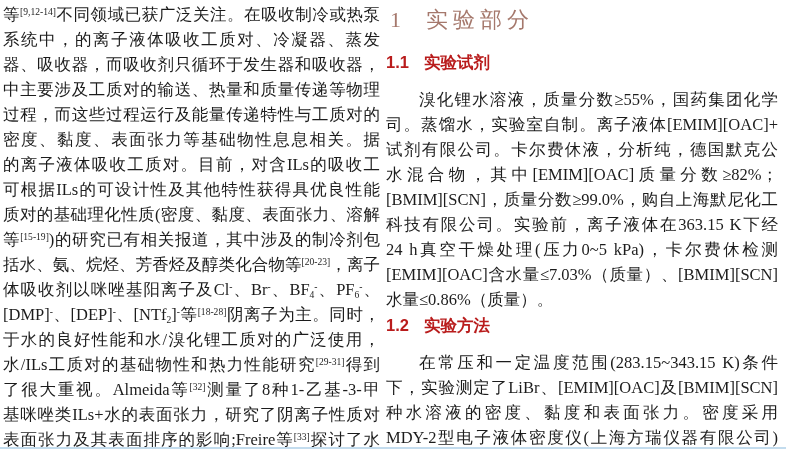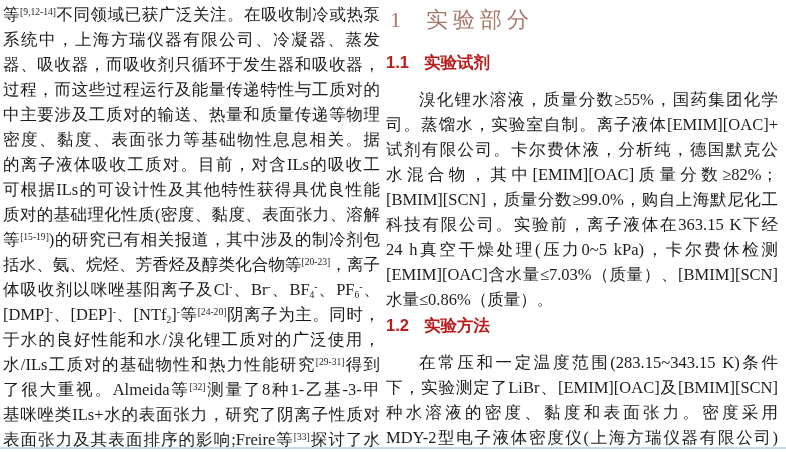--- a/index.html
+++ b/index.html
@@ -101,32 +101,32 @@
     height: 2px;
     background: var(--rule-color, #c3dcee);
   }
 </style>
 </head>
 <body style="color: rgb(28, 28, 28);">
 
 <div class="page">
   <div class="col col-left">
       <div class="line">等<sup>[9,12-14]</sup>不同领域已获广泛关注。在吸收制冷或热泵</div>
-      <div class="line">系统中，上海方瑞仪器有限公司、冷凝器、蒸发</div>
+      <div class="line">系统中，的离子液体吸收工质对、冷凝器、蒸发</div>
       <div class="line">器、吸收器，而吸收剂只循环于发生器和吸收器，其</div>
+      <div class="line">中主要涉及工质对的输送、热量和质量传递等物理</div>
       <div class="line">过程，而这些过程运行及能量传递特性与工质对的</div>
-      <div class="line">中主要涉及工质对的输送、热量和质量传递等物理</div>
       <div class="line">密度、黏度、表面张力等基础物性息息相关。据此，</div>
       <div class="line">的离子液体吸收工质对。目前，对含ILs的吸收工</div>
       <div class="line">可根据ILs的可设计性及其他特性获得具优良性能</div>
       <div class="line">质对的基础理化性质(密度、黏度、表面张力、溶解性</div>
       <div class="line">等<sup>[15-19]</sup>)的研究已有相关报道，其中涉及的制冷剂包</div>
       <div class="line">括水、氨、烷烃、芳香烃及醇类化合物等<sup>[20-23]</sup>，离子液</div>
       <div class="line">体吸收剂以咪唑基阳离子及Cl<sup>-</sup>、Br<sup>-</sup>、BF<sub>4</sub><sup>-</sup>、PF<sub>6</sub><sup>-</sup>、</div>
-      <div class="line">[DMP]<sup>-</sup>、[DEP]<sup>-</sup>、[NTf<sub>2</sub>]<sup>-</sup>等<sup>[24-20]</sup>阴离子为主。同时，由</div>
+      <div class="line">[DMP]<sup>-</sup>、[DEP]<sup>-</sup>、[NTf<sub>2</sub>]<sup>-</sup>等<sup>[18-28]</sup>阴离子为主。同时，由</div>
       <div class="line">于水的良好性能和水/溴化锂工质对的广泛使用，</div>
       <div class="line">水/ILs工质对的基础物性和热力性能研究<sup>[29-31]</sup>得到</div>
       <div class="line">了很大重视。Almeida等<sup>[32]</sup>测量了8种1-乙基-3-甲</div>
       <div class="line">基咪唑类ILs+水的表面张力，研究了阴离子性质对</div>
       <div class="line">表面张力及其表面排序的影响;Freire等<sup>[33]</sup>探讨了水</div>
     </div>
   <div class="col col-right">
       <div class="h1"><span class="num">1</span><span class="ttl">实验部分</span></div>
       <div class="h2"><span class="num">1.1</span><span class="ttl">实验试剂</span></div>
       <div class="line indent">溴化锂水溶液，质量分数≥55%，国药集团化学</div>

